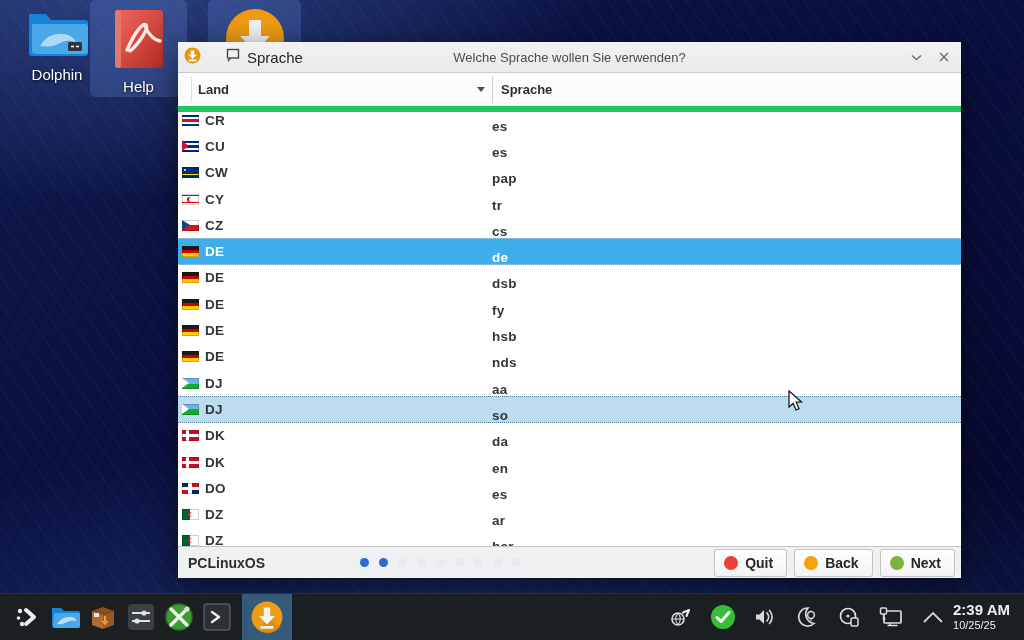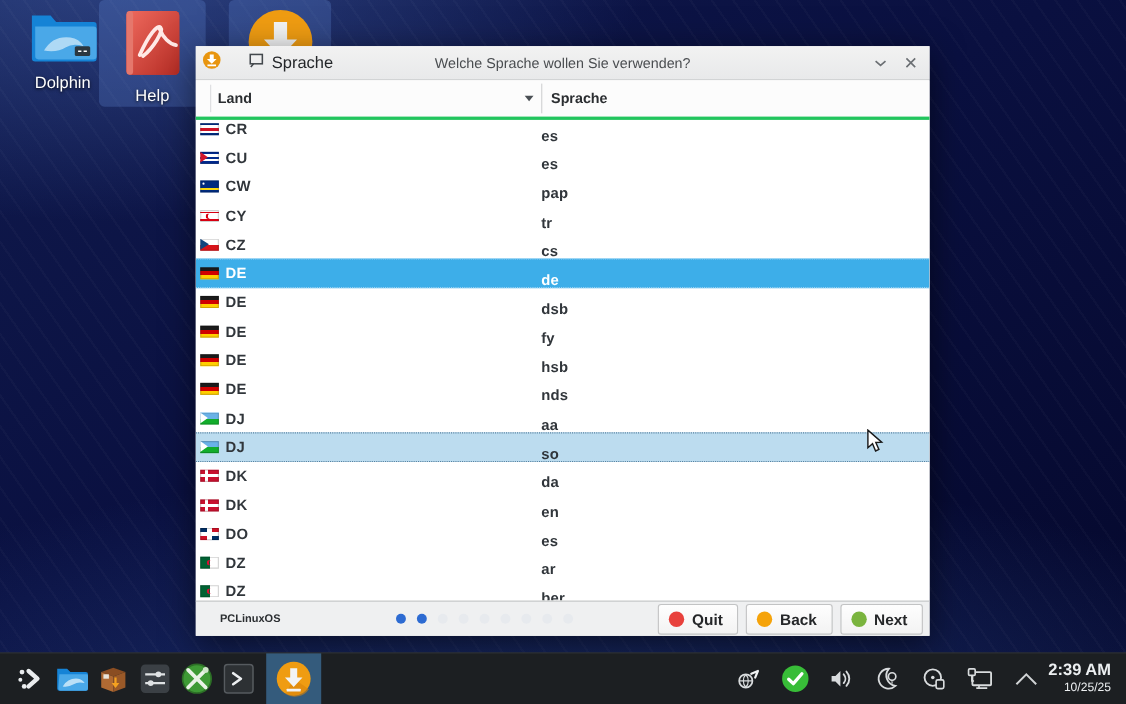--- a/index.html
+++ b/index.html
@@ -18,37 +18,37 @@
       linear-gradient(150deg,#101a4d 0%,#0a1040 45%,#05082c 100%);
   }
   .tile{position:absolute;border-radius:5px;display:flex;flex-direction:column;align-items:center;}
   .tile.hl{background:rgba(96,138,214,.28);}
   .tile-label{color:#fff;font-size:15px;font-weight:500;text-shadow:0 1px 3px rgba(0,0,0,.9);margin-top:4px;}
   .dolphin-tile{left:12px;top:6px;width:90px;height:92px;}
   .help-tile{left:90px;top:0;width:97px;height:97px;}
   .install-tile{left:208px;top:0;width:93px;height:97px;}
   
   .window{
-    position:absolute;left:178px;top:42px;width:667px;height:536px;
+    position:absolute;left:178px;top:42px;width:783px;height:536px;
     background:#fff;box-shadow:0 8px 30px rgba(0,0,0,.55);
     display:flex;flex-direction:column;
   }
   .titlebar{
     height:30px;flex:none;display:flex;align-items:center;position:relative;
     background:linear-gradient(#f2f2f2,#e8e9ea);border-bottom:1px solid #c9cacb;
   }
   .titlebar .appico{margin-left:6px;flex:none;}
   .titlebar .dlgico{margin-left:24px;flex:none;}
   .win-title{margin-left:7px;font-size:15px;font-weight:500;color:#232629;}
   .win-subtitle{position:absolute;left:50%;transform:translateX(-50%);font-size:13px;color:#4a4d50;white-space:nowrap;}
   .win-btn{position:absolute;top:0;height:30px;width:26px;display:flex;align-items:center;justify-content:center;}
   .win-btn.min{right:32px;} .win-btn.cls{right:4px;}
   
   .table-header{
-    height:33px;flex:none;background:#fcfcfc;border-bottom:3px solid #22c55e;
+    height:33px;flex:none;background:#fcfcfc;border-bottom:6px solid #22c55e;
     position:relative;display:flex;align-items:center;font-size:13px;font-weight:600;color:#2b2e31;padding-left:23px;
   }
   .table-header .sep0{position:absolute;left:13px;top:4px;bottom:4px;width:1px;background:#dcdddf;}
   .table-header .col1{position:absolute;left:20px;}
   .table-header .sort-arrow{
     position:absolute;left:299px;top:14px;width:0;height:0;
     border-left:4px solid transparent;border-right:4px solid transparent;border-top:5px solid #4a4f54;
   }
   .table-header .sep1{position:absolute;left:314px;top:3px;bottom:3px;width:1px;background:#cfd0d2;}
   .table-header .col2{position:absolute;left:323px;}
@@ -79,41 +79,41 @@
   .flag-dj::before{content:"";position:absolute;left:0;top:0;border-top:5.5px solid transparent;border-bottom:5.5px solid transparent;border-left:7px solid #fff;}
   .flag-dk{background-image:linear-gradient(90deg,transparent 0 4px,#fff 4px 7px,transparent 7px),linear-gradient(180deg,transparent 0 4px,#fff 4px 7px,transparent 7px);background-color:#c8102e;}
   .flag-do{background-image:linear-gradient(90deg,transparent 0 6.5px,#fff 6.5px 10.5px,transparent 10.5px),linear-gradient(180deg,transparent 0 4px,#fff 4px 7px,transparent 7px),conic-gradient(#ce1126 0 25%,#002d62 25% 50%,#ce1126 50% 75%,#002d62 75%);}
   .flag-dz{background:linear-gradient(90deg,#006233 0 50%,#fff 50%);}
   .flag-dz::before{content:"";position:absolute;left:6px;top:3px;width:5px;height:5px;border-radius:50%;box-shadow:inset 2px 0 0 0 #d21034;}
   
   .wfooter{
     height:31px;flex:none;background:#eff0f1;border-top:1px solid #c3c5c6;
     display:flex;align-items:center;position:relative;
   }
-  .brand{margin-left:22px;font-size:10px;font-weight:600;color:#2b2e31;}
+  .brand{margin-left:10px;font-size:14px;font-weight:600;color:#2b2e31;}
   .dots{position:absolute;left:182px;display:flex;gap:10px;align-items:center;}
   .dot{width:9px;height:9px;border-radius:50%;background:#e7eaee;}
   .dot.active{background:var(--dot,#2d6bd2);}
   .btns{margin-left:auto;margin-right:6px;display:flex;gap:7px;}
   .btn{
     height:28px;display:flex;align-items:center;padding:0 13px 0 9px;border:1px solid #c2c3c4;border-radius:3px;
     background:linear-gradient(#fefefe,#f3f3f3);font-family:inherit;font-size:14px;font-weight:600;color:#252729;cursor:default;
   }
   .btn-dot{width:14px;height:14px;border-radius:50%;margin-right:7px;flex:none;}
   
   .taskbar{
     position:absolute;left:0;right:0;bottom:0;height:46px;background:#1c1f22;
     border-top:1px solid rgba(255,255,255,.08);display:flex;align-items:center;z-index:30;
   }
   .tb-slot{width:38px;height:46px;display:flex;align-items:center;justify-content:center;flex:none;}
   .tb-slot.first{margin-left:8px;}
   .tb-task{width:50px;height:46px;display:flex;align-items:center;justify-content:center;background:rgba(72,140,198,.55);flex:none;margin-left:6px;}
   .tray{margin-left:auto;display:flex;align-items:center;gap:6px;}
   .tray .tb-slot{width:36px;}
-  .clock{text-align:right;color:#eceff1;margin:0 14px 0 2px;line-height:1.12;}
+  .clock{text-align:left;color:#eceff1;margin:0 14px 0 2px;line-height:1.12;}
   .clock .time{font-size:15px;font-weight:700;}
   .clock .date{font-size:11px;}
   
   .cursor{position:absolute;left:787px;top:390px;z-index:20;}
 </style>
 </head>
 <body>
 
 <div class="desktop">
 

